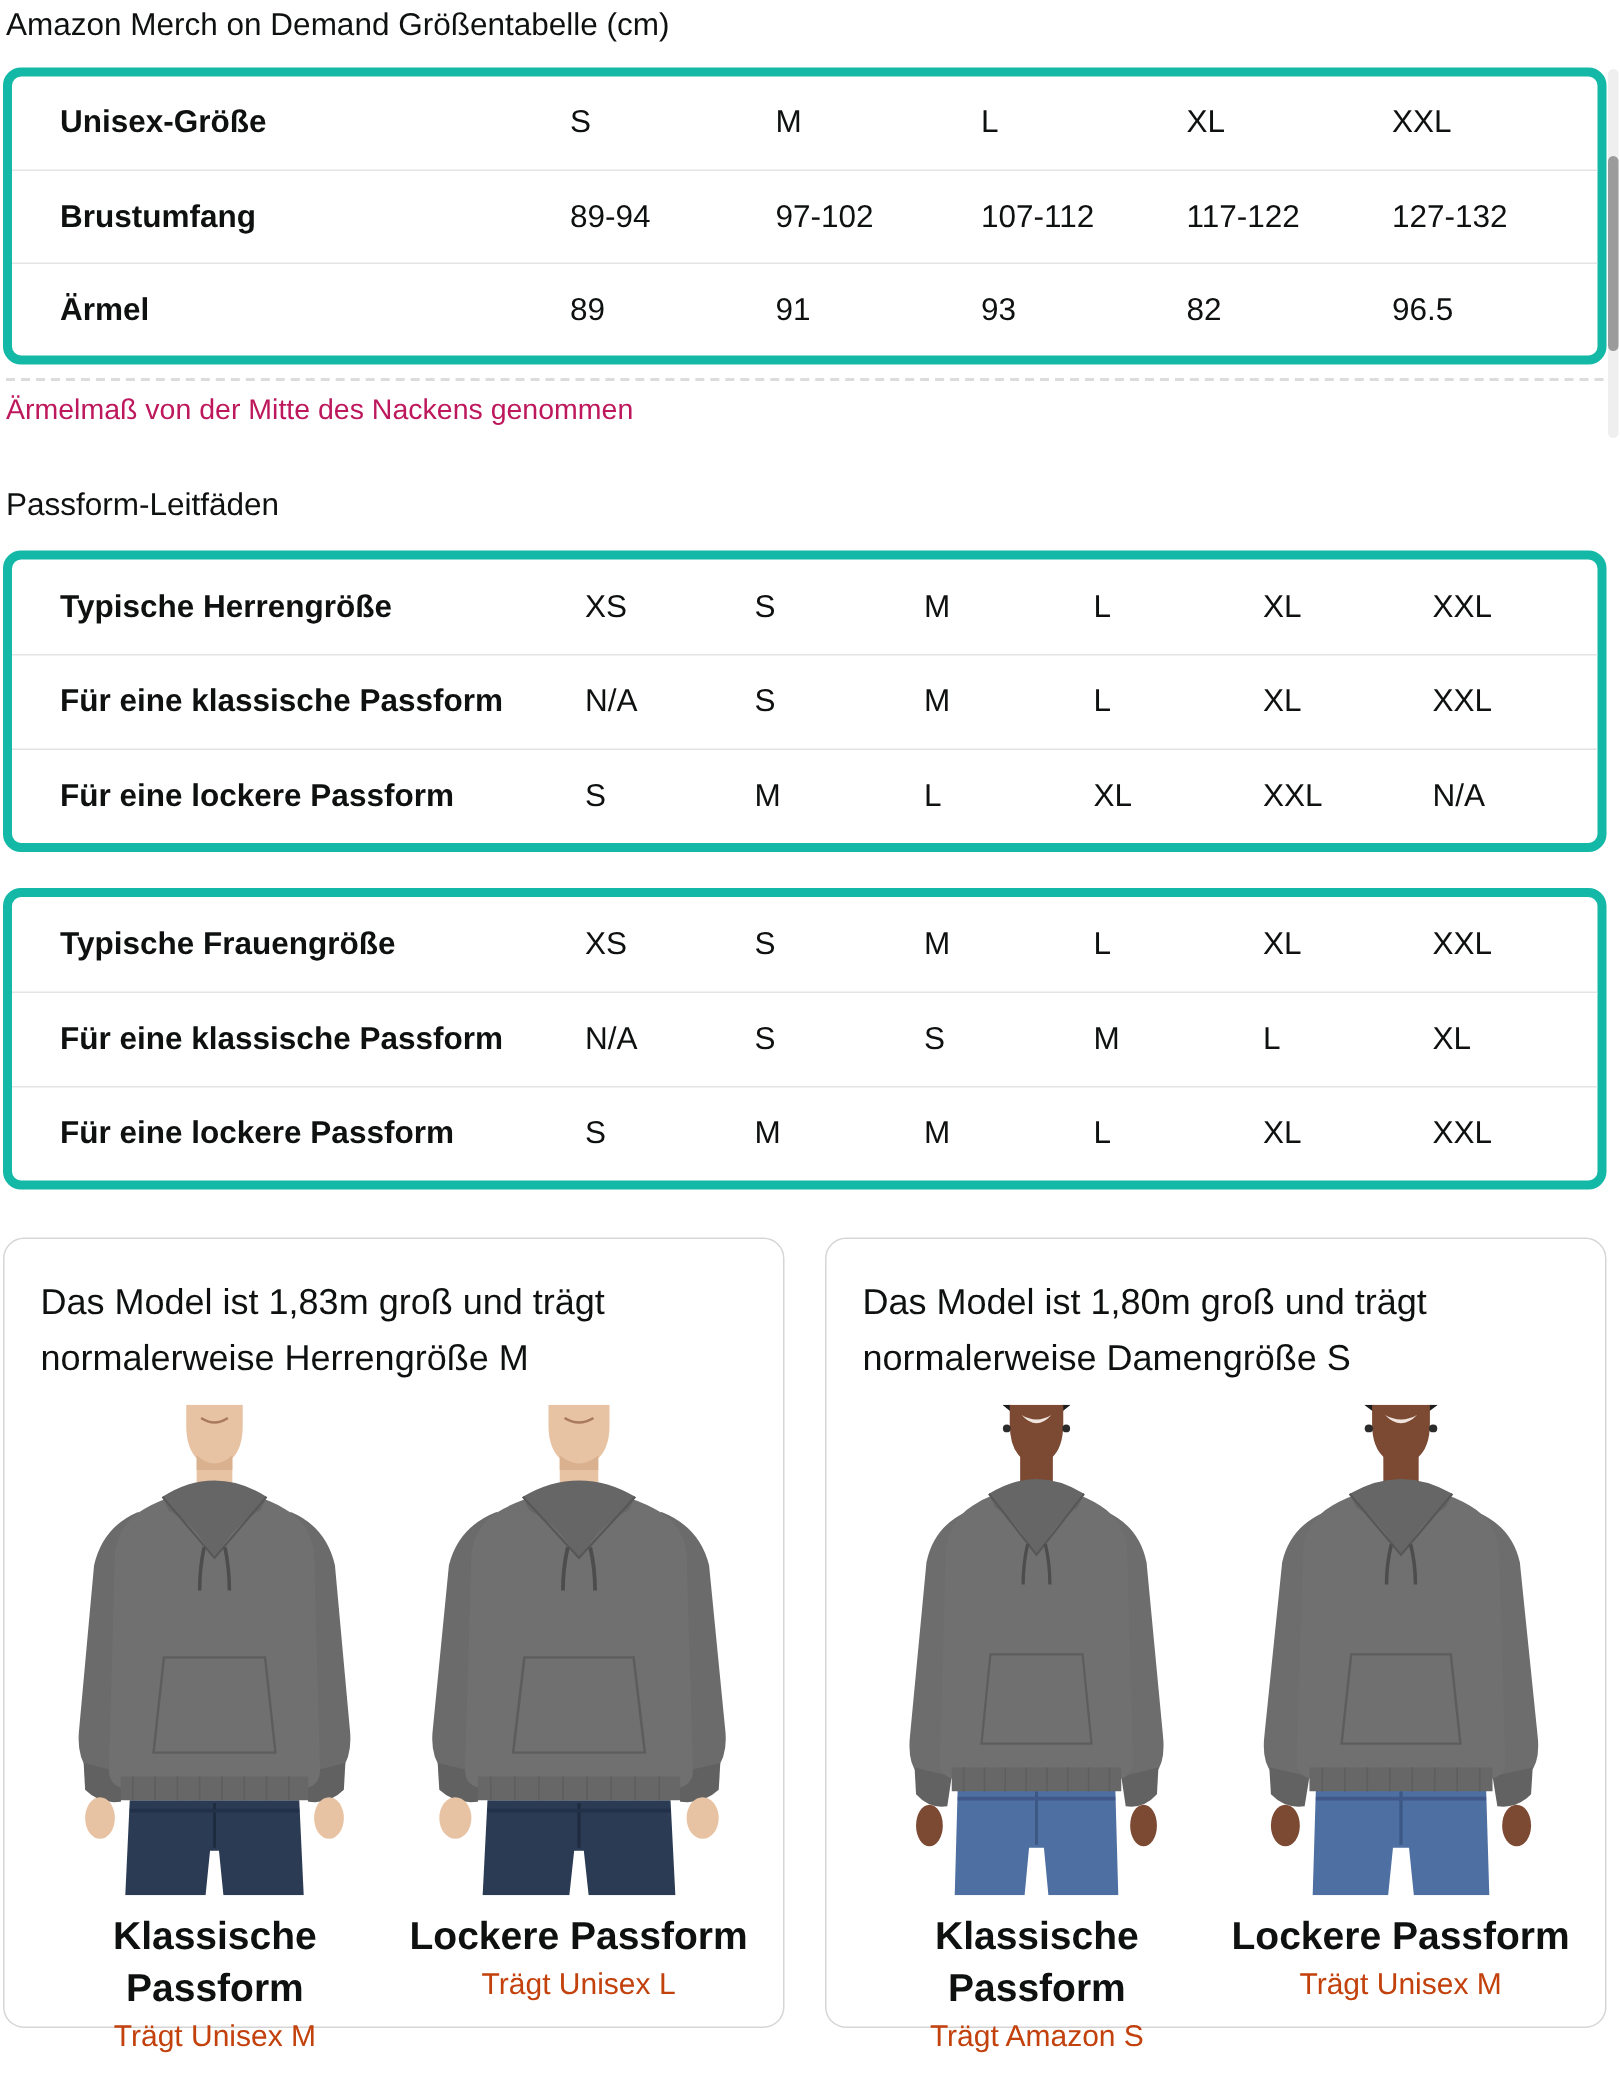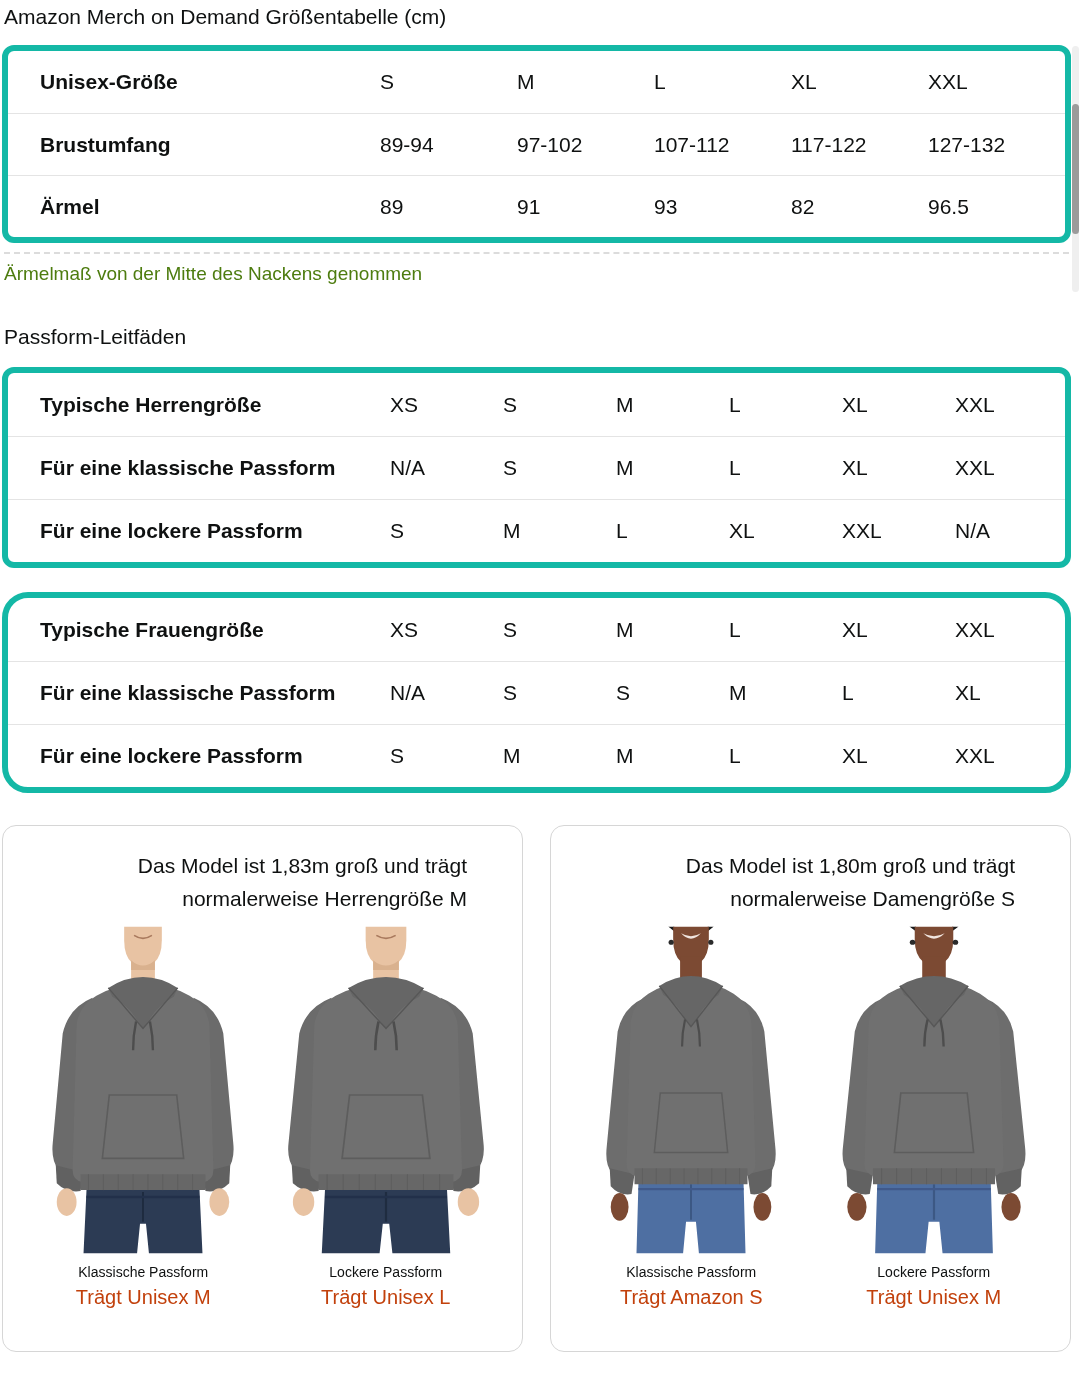--- a/index.html
+++ b/index.html
@@ -16,40 +16,40 @@
     border:6px solid #14b8a6;border-radius:12px;background:#fff;overflow:hidden;
   }
   .trow{display:grid;align-items:center;box-sizing:border-box;}
   .trow + .trow{border-top:1px solid #e4e4e4;}
   .t1 .trow{grid-template-columns:340px 137px 137px 137px 137px 1fr;height:62px;padding-left:32px;}
   .t6 .trow{grid-template-columns:350px 113px 113px 113px 113px 113px 1fr;height:63px;padding-left:32px;}
   .tlabel{font-weight:700;font-size:21px;}
   .tcell{font-size:21px;font-weight:400;}
 
   .hscroll-hint{border-top:2px dashed #dcdcdc;margin:9px 2px 0 2px;height:0;}
-  .table-note{font-size:19px;margin:9px 0 0 2px;color:#4d7c0f;}
+  .table-note{font-size:19px;margin:9px 0 0 2px;color:#be185d;}
   .section-heading{font-size:21px;font-weight:400;margin:40px 0 18px 2px;}
-  .t6 + .t6, .gap{margin-top:24px;border-radius:26px;}
+  .t6 + .t6, .gap{margin-top:24px;}
 
   
   .v-scroll-track{position:absolute;right:1px;top:46px;width:7px;height:246px;background:#efefef;border-radius:4px;}
   .v-scroll-thumb{position:absolute;right:1px;top:104px;width:7px;height:130px;background:#9b9b9b;border-radius:4px;}
 
   
   .cards{display:flex;gap:27px;margin-top:32px;}
   .card{
     flex:1;border:1px solid #d6d6d6;border-radius:14px;background:#fff;
     padding:24px 20px 16px 24px;box-sizing:border-box;height:527px;
   }
-  .card-desc{font-size:21px;line-height:1.55;margin:0 0 10px 0;max-width:440px;text-align:right;}
+  .card-desc{font-size:24px;line-height:1.55;margin:0 0 10px 0;max-width:440px;}
   .figures{display:flex;gap:10px;justify-content:center;}
   .figures figure{margin:0;flex:1;display:flex;flex-direction:column;align-items:center;}
   .model-svg{width:228px;height:330px;display:block;}
   figcaption{text-align:center;margin-top:8px;}
-  .fit-name{font-size:14px;font-weight:400;line-height:1.35;}
+  .fit-name{font-size:26px;font-weight:700;line-height:1.35;}
   .fit-size{font-size:20px;font-weight:400;line-height:1.5;color:#c2410c;}
 </style>
 </head>
 <body>
 
 <svg width="0" height="0" style="position:absolute" aria-hidden="true">
   <defs>
     <symbol id="fig-male" viewBox="0 0 230 330">
       <path d="M96 0 L134 0 L134 14 Q134 30 126 37 L119 43 Q115 46 111 43 L104 37 Q96 30 96 14 Z" fill="#e8c3a3"></path>
       <path d="M106 9 Q115 15 124 9" stroke="#a97a5e" stroke-width="1.6" fill="none"></path>

